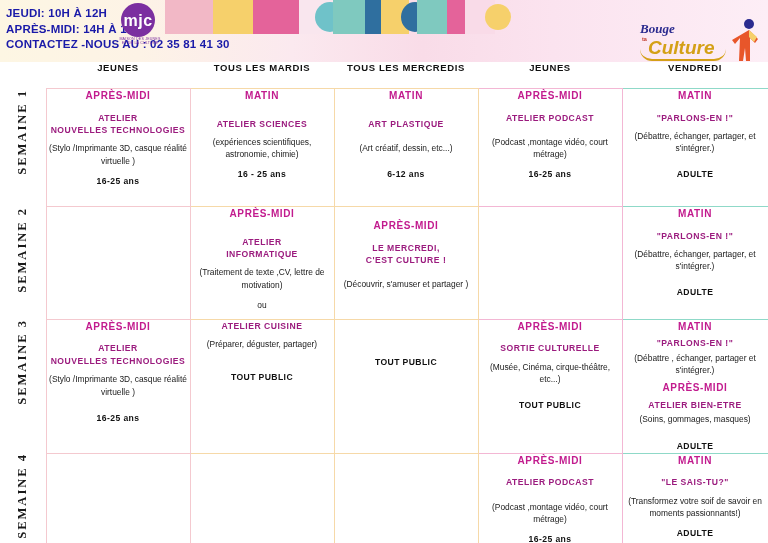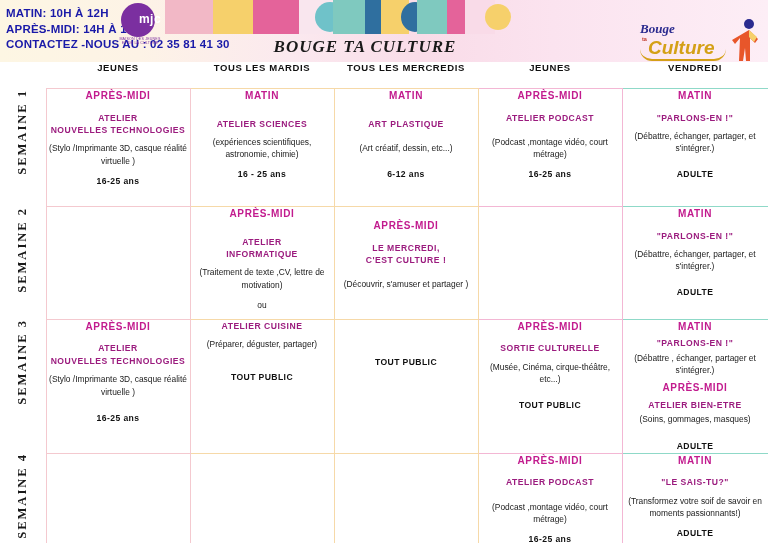--- a/index.html
+++ b/index.html
@@ -59,26 +59,26 @@
     position: absolute;
     left: 3px;
     top: 0;
     width: 34px;
     height: 34px;
     border-radius: 50%;
     background: #7b2fa0;
   }
   .mjc-circle span {
     position: absolute;
-    left: 12px;
+    left: 0;
     top: 9px;
     width: 34px;
     text-align: center;
     color: #fff;
-    font-size: 12px;
+    font-size: 16px;
     font-weight: bold;
     letter-spacing: 0.5px;
   }
   .mjc-sub {
     position: absolute;
     left: 0;
     top: 34px;
     width: 44px;
     text-align: center;
     font-size: 3.6px;
@@ -229,21 +229,21 @@
   .c-vendredi{ border: 1.6px solid #8fd9c8; }
   .empty { border: 1.6px solid #f4c9cf; }
   .empty-mardi { border: 1.6px solid #f6d9a8; }
 </style>
 </head>
 <body>
 
 <div class="header">
 
   <div class="hdr-left">
-    <div>MATIN: 10H À 12H</div>
+    <div>JEUDI: 10H À 12H</div>
     <div>APRÈS-MIDI: 14H À 16H</div>
     <div>CONTACTEZ -NOUS AU : 02 35 81 41 30</div>
   </div>
 
   <div class="banner-shapes">
     <div class="bs" style="left:0px;top:0px;width:48px;height:34px;background:#f2b8c6;"></div>
     <div class="bs" style="left:48px;top:0px;width:40px;height:34px;background:#f6d06b;"></div>
     <div class="bs" style="left:88px;top:0px;width:46px;height:34px;background:#e4639a;"></div>
     <div class="bs" style="left:134px;top:0px;width:34px;height:34px;background:#f9e6ee;"></div>
     <div class="bs" style="left:150px;top:2px;width:30px;height:30px;border-radius:50%;background:#6fc2c9;"></div>
@@ -257,21 +257,20 @@
     <div class="bs" style="left:320px;top:4px;width:26px;height:26px;border-radius:50%;background:#f6d06b;"></div>
   </div>
 
   <div class="mjc-logo">
     <div class="mjc-circle">
       <span>mjc</span>
     </div>
     <div class="mjc-sub">MAISON DES JEUNES ET DE LA CULTURE</div>
   </div>
 
-  <div class="hdr-title">BOUGE TA CULTURE</div>
 
   <div class="hdr-right">
     <div class="bouge-txt">Bouge</div>
     <div class="ta-txt">ta</div>
     <div class="culture-txt">Culture</div>
     <div class="swoosh"></div>
     <svg class="person" viewBox="0 0 30 46">
       <circle cx="19" cy="7" r="5" fill="#2b2b8f"></circle>
       <path d="M19 13 L28 22 L25 26 L20 21 L20 44 L16 44 L15 31 L13 44 L9 44 L10 21 L5 27 L2 23 Z" fill="#e8562a"></path>
       <path d="M19 13 L27 20 L24 25 L19 20 Z" fill="#f6d06b"></path>

